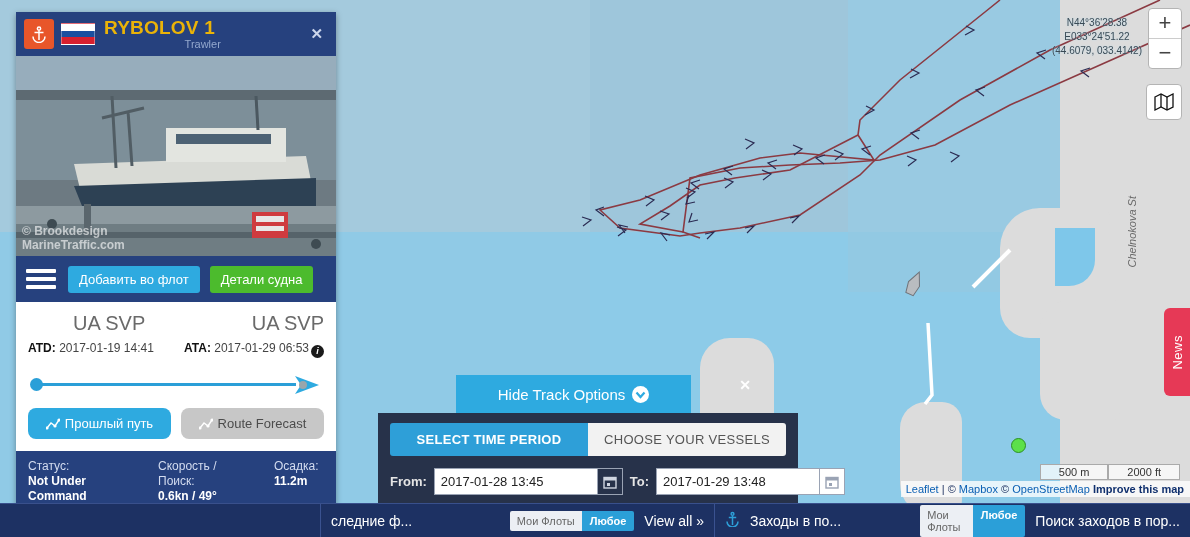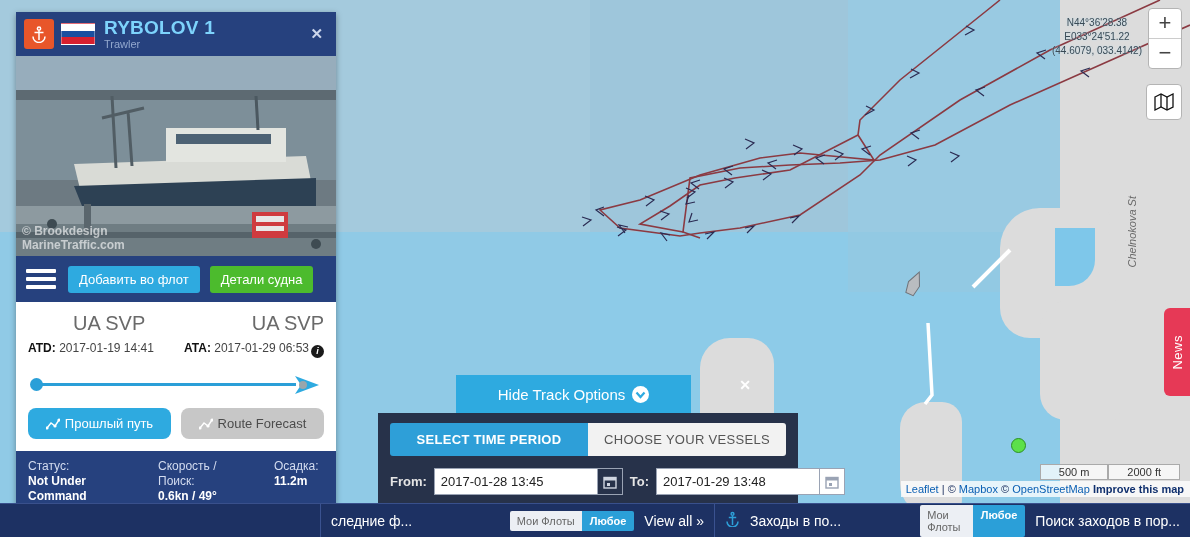--- a/index.html
+++ b/index.html
@@ -83,22 +83,22 @@
     width:30px;height:30px;background:#e8562a;border-radius:3px;
     display:flex;align-items:center;justify-content:center;
     color:#fff;font-size:17px;font-weight:bold;flex:none;
   }
   .flag{
     width:34px;height:22px;margin-left:7px;flex:none;
     background:linear-gradient(#fff 0 33.3%, #1a4fa0 33.3% 66.6%, #d8202f 66.6% 100%);
     border:1px solid rgba(255,255,255,.35);box-sizing:border-box;
   }
   .vp-titles{margin-left:9px;flex:1;min-width:0;}
-  .vp-name{color:#7dd3fc;font-size:19px;font-weight:bold;line-height:19px;letter-spacing:.2px;}
-  .vp-type{color:#93a8ce;font-size:11px;line-height:13px;margin-top:1px;}
+  .vp-name{color:#eab308;font-size:19px;font-weight:bold;line-height:19px;letter-spacing:.2px;}
+  .vp-type{color:#93a8ce;font-size:11px;line-height:13px;margin-top:1px;text-align:center;}
   .vp-close{
     color:#ccd6ec;font-size:15px;padding:4px 9px;cursor:pointer;font-weight:bold;
   }
   .vp-photo{
     height:200px;position:relative;overflow:hidden;
     background:#6d7a82;
   }
   .vp-photo .sky{position:absolute;left:0;top:0;right:0;height:36px;background:#8ea6b6;}
   .wm{
     position:absolute;left:6px;bottom:4px;color:rgba(255,255,255,.62);

